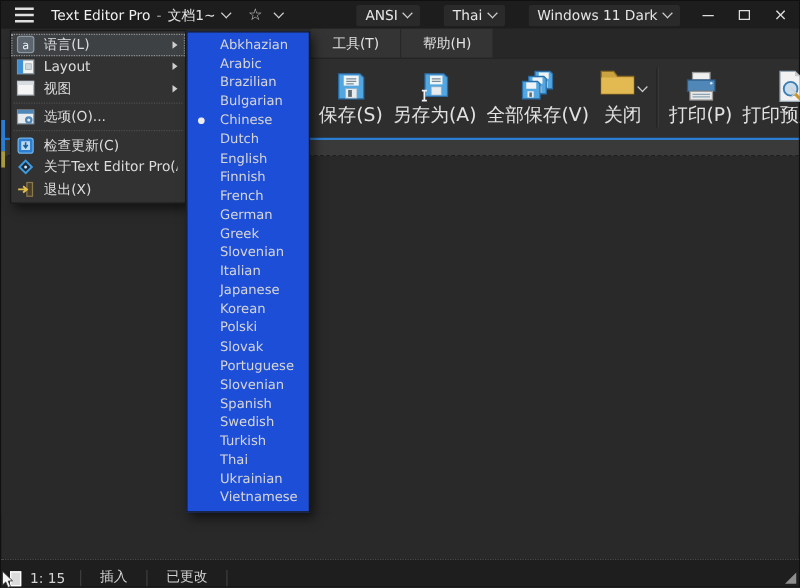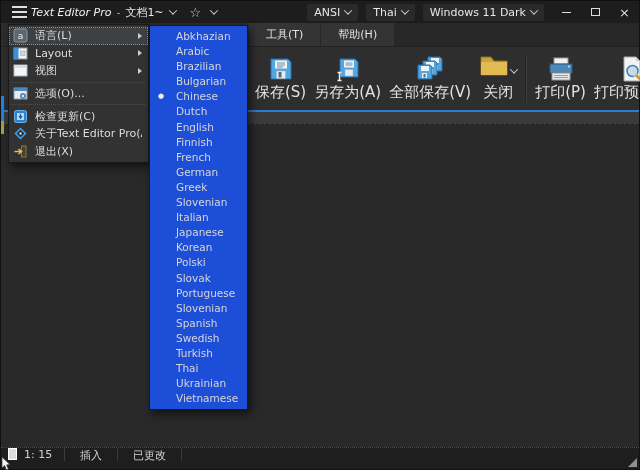--- a/index.html
+++ b/index.html
@@ -6,24 +6,24 @@
   html,body { width:640px; height:470px; overflow:hidden; background:#262626;
     font-family:"DejaVu Sans","Liberation Sans",sans-serif; }
   .window { position:relative; width:640px; height:470px; display:flex; flex-direction:column;
     background:#292929; border:1px solid #101010; }
 
   
   .titlebar { height:22px; background:#1d1d1d; display:flex; align-items:center;
     padding-left:7px; color:#e6e6e6; font-size:11px; flex:0 0 auto; }
   .burger { width:15px; height:2px; background:#e0e0e0; margin:0 4px;
     box-shadow:0 -5px 0 #e0e0e0, 0 5px 0 #e0e0e0; }
-  .apptitle { color:#f0f0f0;font-style:italic; }
+  .apptitle { margin-left:10px; color:#f0f0f0; }
   .dash { margin:0 5px; color:#aaa; }
   .tbbtn { display:flex; align-items:center; gap:5px; padding:2px 7px; border-radius:2px;
-    background:#2a2a2a; color:#e6e6e6; cursor:default; }
+    background:#2a2a2a; color:#e6e6e6; cursor:default;margin-left:11px; }
   .chev { width:6px; height:6px; border-right:1.4px solid #cfcfcf; border-bottom:1.4px solid #cfcfcf;
     transform:rotate(45deg) translate(-1px,-1px); display:inline-block; }
   .chev.right { transform:rotate(-45deg); }
   .star { font-size:13px; color:#cfcfcf; margin:0 4px 0 8px; }
   .lonechev { margin:0 6px; }
   .tb-right { margin-left:auto; display:flex; align-items:center; height:100%; }
   .tb-right .tbbtn { margin-right:8px; }
   .winbtn { width:29px; height:22px; display:flex; align-items:center; justify-content:center;
     color:#dedede; font-size:13px; }
   .minbar { width:9px; border-top:1.2px solid #dedede; display:inline-block; }
@@ -47,21 +47,21 @@
     border-left:1px solid #232323; border-right:1px solid #3c3c3c; }
   .toverflow { position:absolute; right:3px; top:24px; }
 
   
   .blueline { height:2px; background:#2b7cd3; flex:0 0 auto; }
   .ruler { height:13px; background:#3a3a3a; border-bottom:1px dashed #1f1f1f; flex:0 0 auto; }
   .editor { flex:1; background:#292929; }
 
   
   .statusbar { height:22px; background:#1e1e1e; border-top:1px dotted #4a4a4a;
-    display:flex; align-items:flex-start; color:#d2d2d2; font-size:11px; padding-left:7px;
+    display:flex; align-items:flex-end; color:#d2d2d2; font-size:11px; padding-left:7px;
     flex:0 0 auto; position:relative;margin-top:36px; }
   .sdoc { width:9px; height:12px; background:#dcdcdc; border:1px solid #fff; margin-right:7px; }
   .ssep { width:1px; height:13px; background:#3c3c3c; }
   .scaret { min-width:40px; }
   .sitem { padding:0 15px; }
   .grip { position:absolute; right:2px; bottom:2px; width:0; height:0;
     border-left:9px solid transparent; border-bottom:9px solid #8e8e8e; }
 
   
   .menu { position:absolute; left:7px; top:23px; width:141px; background:#323232;

